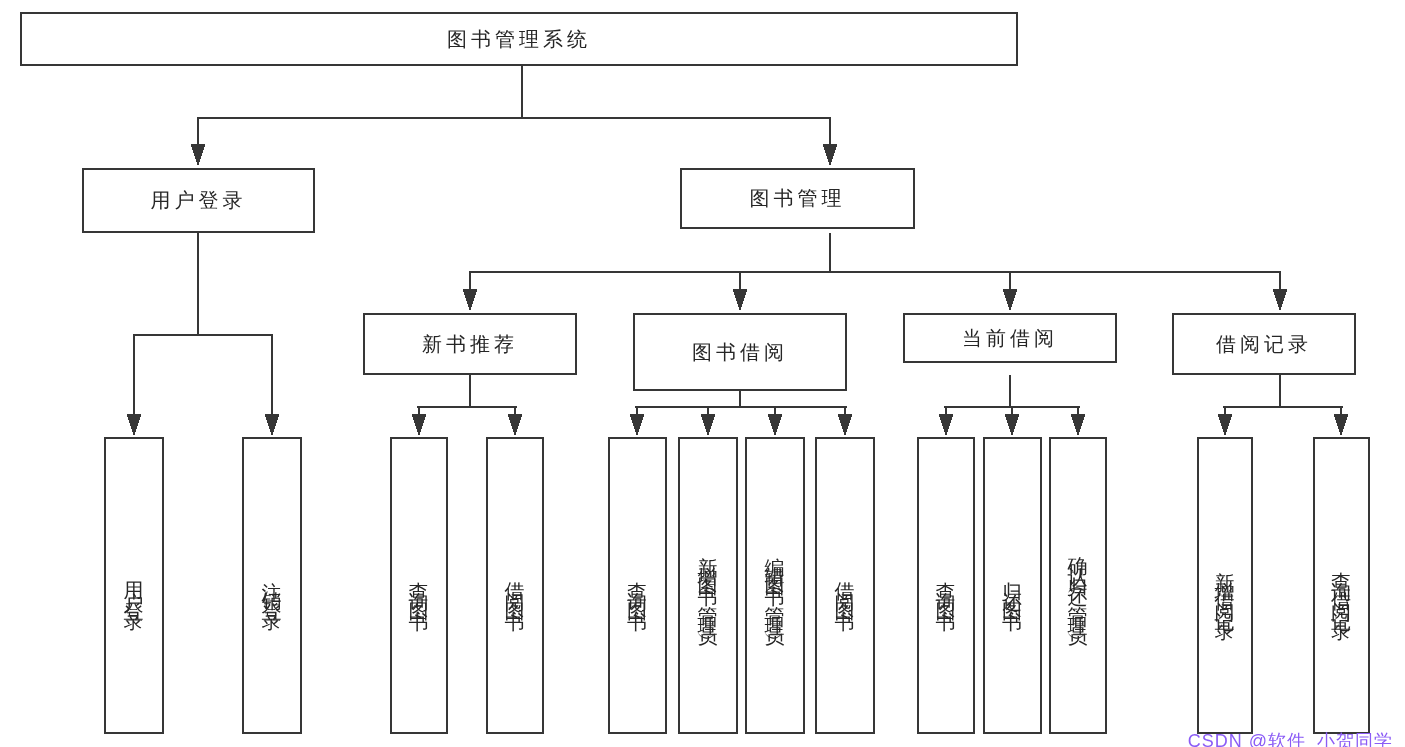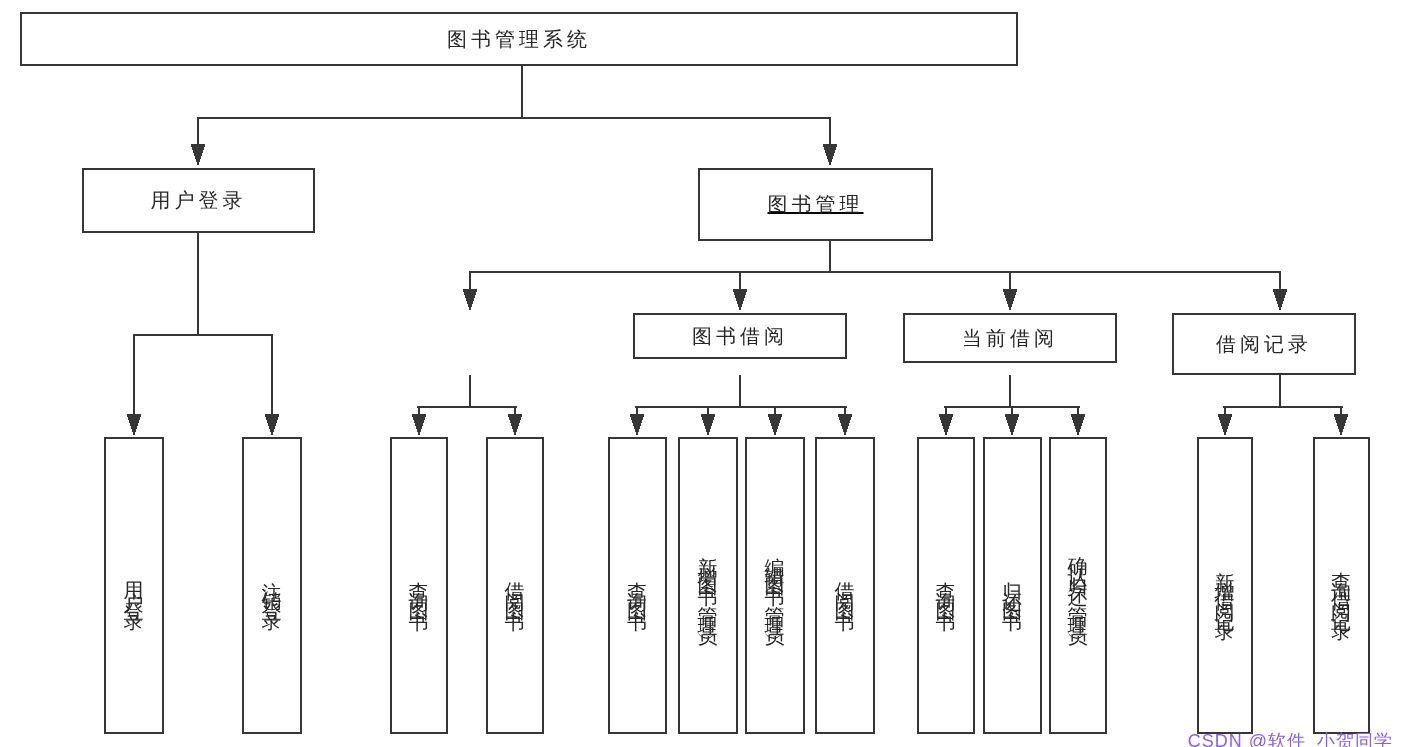--- a/index.html
+++ b/index.html
@@ -42,23 +42,23 @@
     text-orientation: mixed;
     font-size: 20px;
     letter-spacing: 10px;
     line-height: 1;
     color: #262626;
     white-space: nowrap;
   }
   
   .b-root  { left: 20px;   top: 12px;  width: 998px; height: 54px; justify-content: center; }
   .b-login { left: 82px;   top: 168px; width: 233px; height: 65px; }
-  .b-mgmt  { left: 698px;  top: 168px; width: 235px; height: 73px; text-decoration: underline; }
+  .b-mgmt  { left: 680px;  top: 168px; width: 235px; height: 61px; }
   .b-rec   { left: 363px;  top: 313px; width: 214px; height: 62px; }
-  .b-bor   { left: 633px;  top: 313px; width: 214px; height: 46px; }
+  .b-bor   { left: 633px;  top: 313px; width: 214px; height: 78px; }
   .b-cur   { left: 903px;  top: 313px; width: 214px; height: 50px; }
   .b-his   { left: 1172px; top: 313px; width: 184px; height: 62px; }
   .leaf    { top: 437px; height: 297px; }
   .l-u1 { left: 104px;  width: 60px; }
   .l-u2 { left: 242px;  width: 60px; }
   .l-n1 { left: 390px;  width: 58px; }
   .l-n2 { left: 486px;  width: 58px; }
   .l-b1 { left: 608px;  width: 59px; }
   .l-b2 { left: 678px;  width: 60px; }
   .l-b3 { left: 745px;  width: 60px; }
@@ -154,20 +154,23 @@
     <span class="hlabel">图书管理系统</span>
   </div>
 
   <div class="node b-login">
     <span class="hlabel">用户登录</span>
   </div>
   <div class="node b-mgmt">
     <span class="hlabel">图书管理</span>
   </div>
 
+  <div class="node b-rec">
+    <span class="hlabel">新书推荐</span>
+  </div>
   <div class="node b-bor">
     <span class="hlabel">图书借阅</span>
   </div>
   <div class="node b-cur">
     <span class="hlabel">当前借阅</span>
   </div>
   <div class="node b-his">
     <span class="hlabel">借阅记录</span>
   </div>
 

